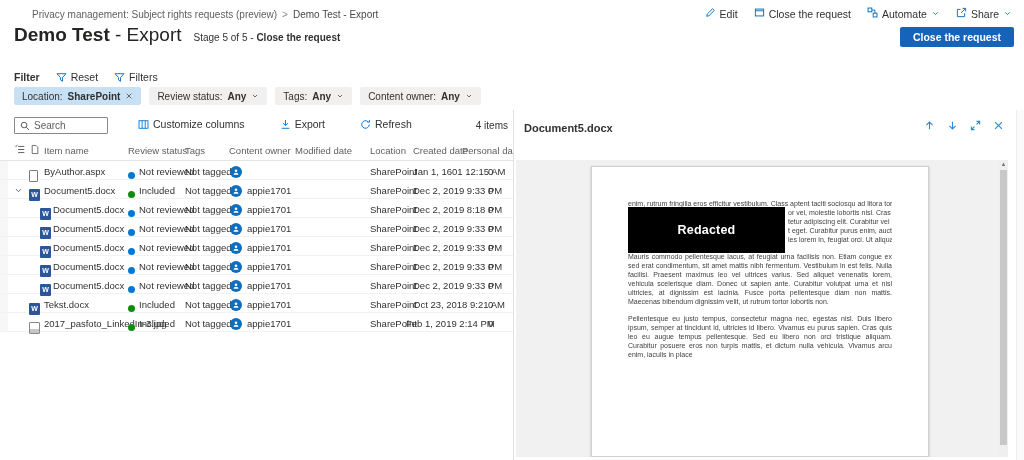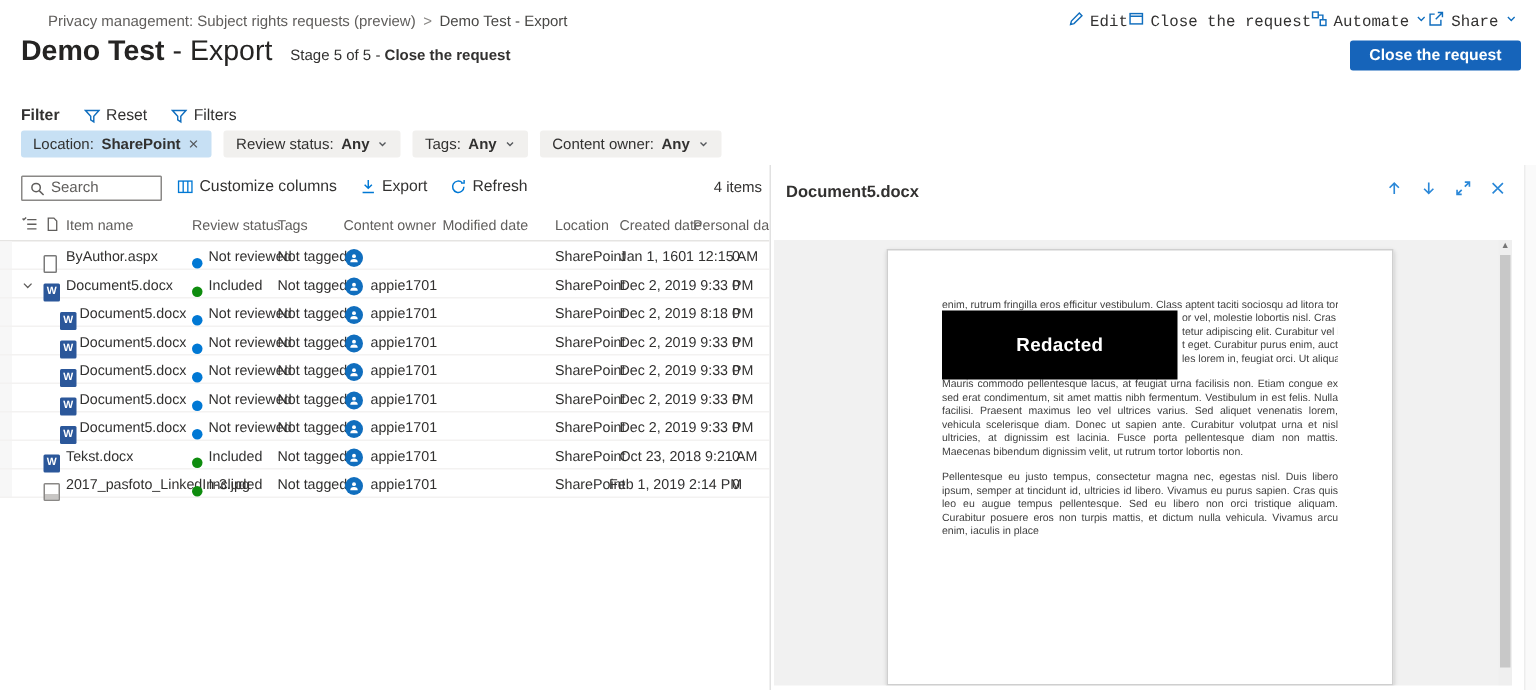--- a/index.html
+++ b/index.html
@@ -6,21 +6,21 @@
   html,body { width:1024px; height:460px; overflow:hidden; }
   body { font-family:"Liberation Sans", sans-serif; background:#fff; color:#323130; }
   .app { position:relative; width:1024px; height:460px; }
 
   
   .breadcrumb { position:absolute; left:32px; top:9px; font-size:10px; color:#605e5c; white-space:nowrap; }
   .breadcrumb .crumb-sep { margin:0 5px; color:#8a8886; }
   .breadcrumb .crumb-current { color:#494846; }
 
   
-  .cmdbar { position:absolute; top:7px; right:12px; display:flex; font-size:10.5px; color:#323130; align-items:flex-start;font-family:Liberation Mono, monospace; }
+  .cmdbar { position:absolute; top:7px; right:12px; display:flex; gap:16px; font-size:10.5px; color:#323130; align-items:flex-start; }
   .cmd { display:flex; align-items:center; gap:4px; cursor:pointer; }
   .cmd svg { color:#106ebe; }
   .cmd .chev { color:#605e5c; }
 
   
   .title-row { position:absolute; left:14px; top:24px; display:flex; align-items:baseline; }
   .page-title { font-size:19px; color:#252423; font-weight:700; }
   .page-title .title-rest { font-weight:400; color:#252423; }
   .stage { margin-left:12px; font-size:10px; color:#323130; }
   .stage b { font-weight:700; }
@@ -51,21 +51,21 @@
   .left-pane { position:absolute; left:0; top:0; width:513px; height:100%; background:#fff; }
 
   
   .toolbar { position:absolute; left:0; top:6px; width:100%; height:24px;padding-left:11px; }
   .search-box { position:absolute; left:14px; top:1px; width:94px; height:17px; border:1px solid #8a8886; border-radius:1px;
     display:flex; align-items:center; gap:4px; padding:0 5px; background:#fff; }
   .search-box svg { color:#605e5c; flex:0 0 auto; }
   .search-box input { border:none; outline:none; width:100%; font-family:inherit; font-size:10px; color:#323130; background:transparent; }
   .search-box input::placeholder { color:#605e5c; }
   .tool-btns { position:absolute; left:118px; top:2px; display:flex; gap:15px; font-size:10.5px; }
-  .tool-btn { display:flex; align-items:center; gap:4px; cursor:pointer; }
+  .tool-btn { display:flex; align-items:center; gap:4px; cursor:pointer;margin-left:20px; }
   .tool-btn svg { color:#0078d4; }
   .items-count { position:absolute; right:5px; top:4px; font-size:10px; color:#323130; }
 
   
   .thead { position:absolute; left:0; top:28px; width:513px; height:23px; border-bottom:1px solid #e5e4e2; font-size:9.5px; color:#605e5c; }
   .thead span, .thead .hicon { position:absolute; top:7px; white-space:nowrap; }
   .thead .hicon { top:6px; color:#605e5c; }
   .rows { position:absolute; left:0; top:51px; width:513px; }
   .rows-gutter { position:absolute; left:0; top:51px; width:8px; height:171px; background:#f7f7f7; }
   .trow { position:relative; height:19px; border-bottom:1px solid #f3f2f1; font-size:9.5px; cursor:pointer; }

